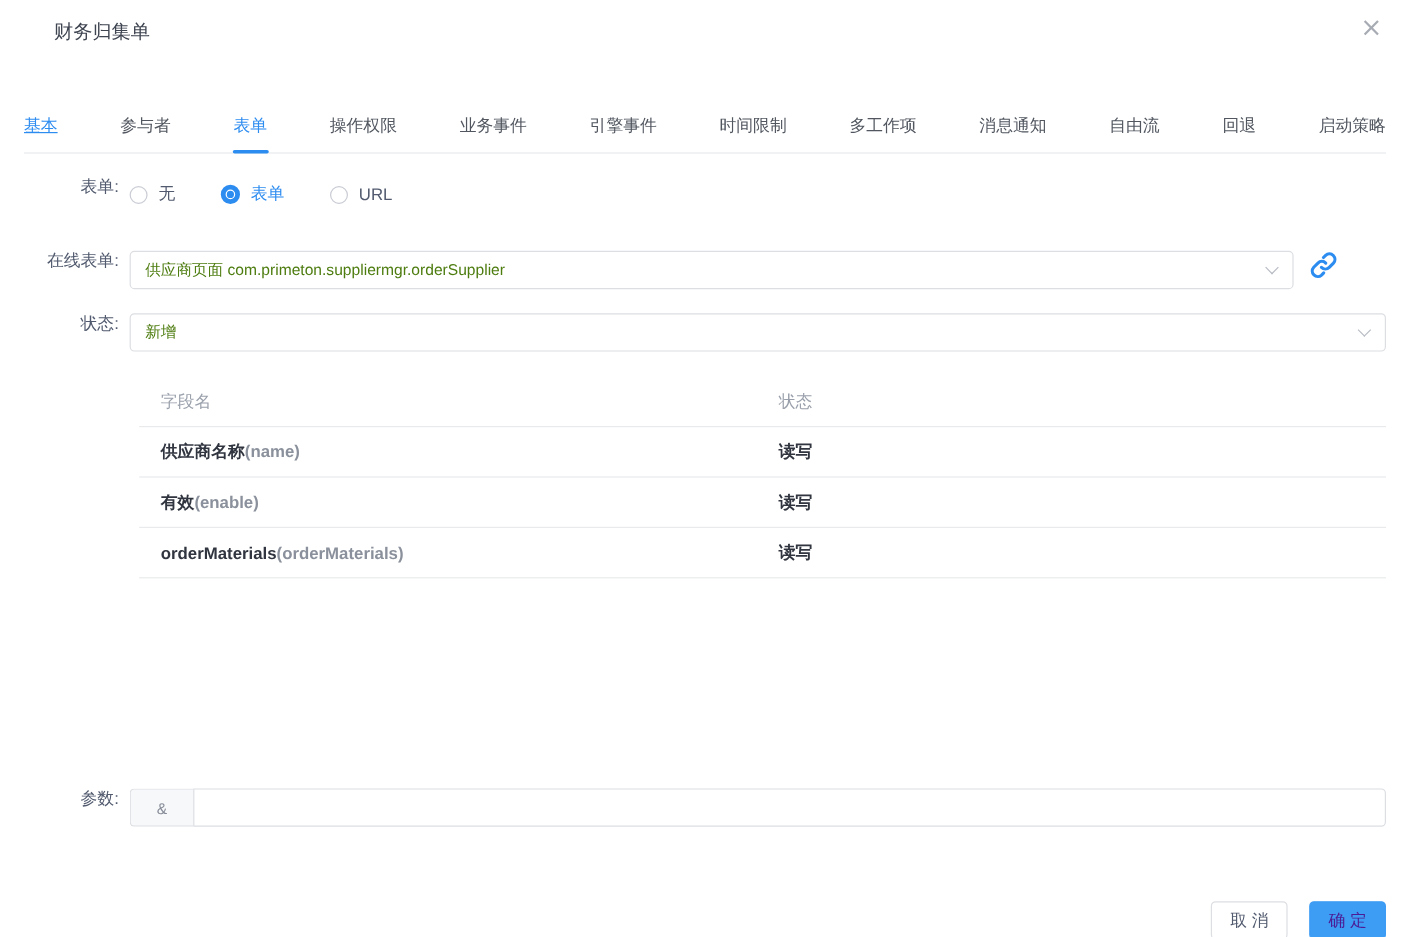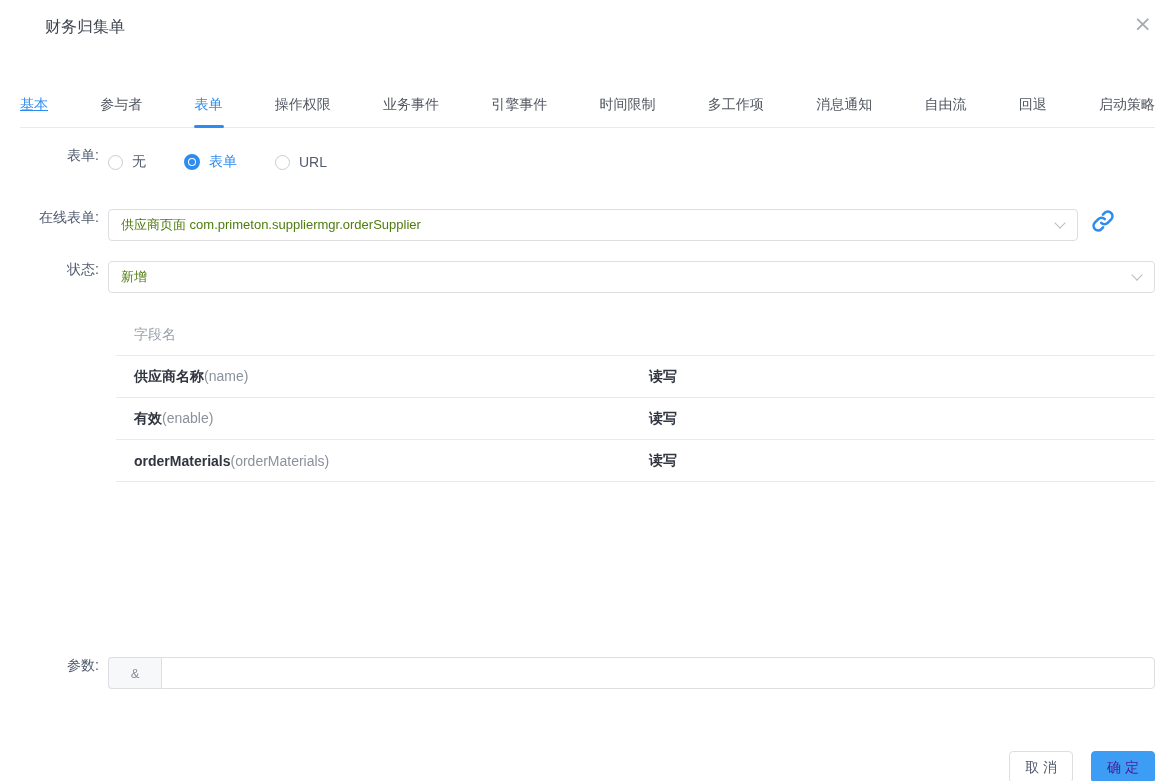--- a/index.html
+++ b/index.html
@@ -55,21 +55,21 @@
   .row-online .select { margin-right:13px; }
   .link-icon { width:24px; height:24px; flex-shrink:0; cursor:pointer; }
 
   
   .table-wrap { position:absolute; top:317px; left:116px; right:16px; }
   .t-header { display:flex; color:#9aa0ab; padding:9px 0 11px; border-bottom:1px solid #e8eaec; }
   .t-row { display:flex; align-items:center; padding:12px 0 11px; border-bottom:1px solid #e8eaec; }
   .t-col-name { width:51.3%; padding-left:18px; }
   .t-col-status { flex:1; }
   .cell-name { font-weight:bold; color:#30353f; }
-  .cell-code { font-weight:normal; color:#8b919c; }
+  .cell-code { font-weight:bold; color:#8b919c; }
   .cell-status { font-weight:bold; color:#30353f; }
 
   
   .input-group { flex:1; display:flex; height:32px; }
   .ig-addon { width:53px; background:#f7f8fa; border:1px solid #dcdee2; border-right:none;
     border-radius:4px 0 0 4px; display:flex; align-items:center; justify-content:center;
     color:#868c97; font-size:13px; }
   .ig-input { flex:1; border:1px solid #dcdee2; border-radius:0 4px 4px 0; padding:0 12px;
     font-size:13px; color:#515a6e; outline:none; font-family:inherit; background:#fff; min-width:0; }
 
@@ -135,20 +135,21 @@
   <div class="f-label">状态:</div>
   <div class="select">
     <span>新增</span>
     <span class="chevron"></span>
   </div>
 </div>
 
 <div class="table-wrap">
   <div class="t-header">
     <div class="t-col-name">字段名</div>
+    <div class="t-col-status">状态</div>
   </div>
   <div class="t-row">
     <div class="t-col-name">
       <span class="cell-name">供应商名称</span><span class="cell-code">(name)</span>
     </div>
     <div class="t-col-status"><span class="cell-status">读写</span></div>
   </div>
   <div class="t-row">
     <div class="t-col-name">
       <span class="cell-name">有效</span><span class="cell-code">(enable)</span>

